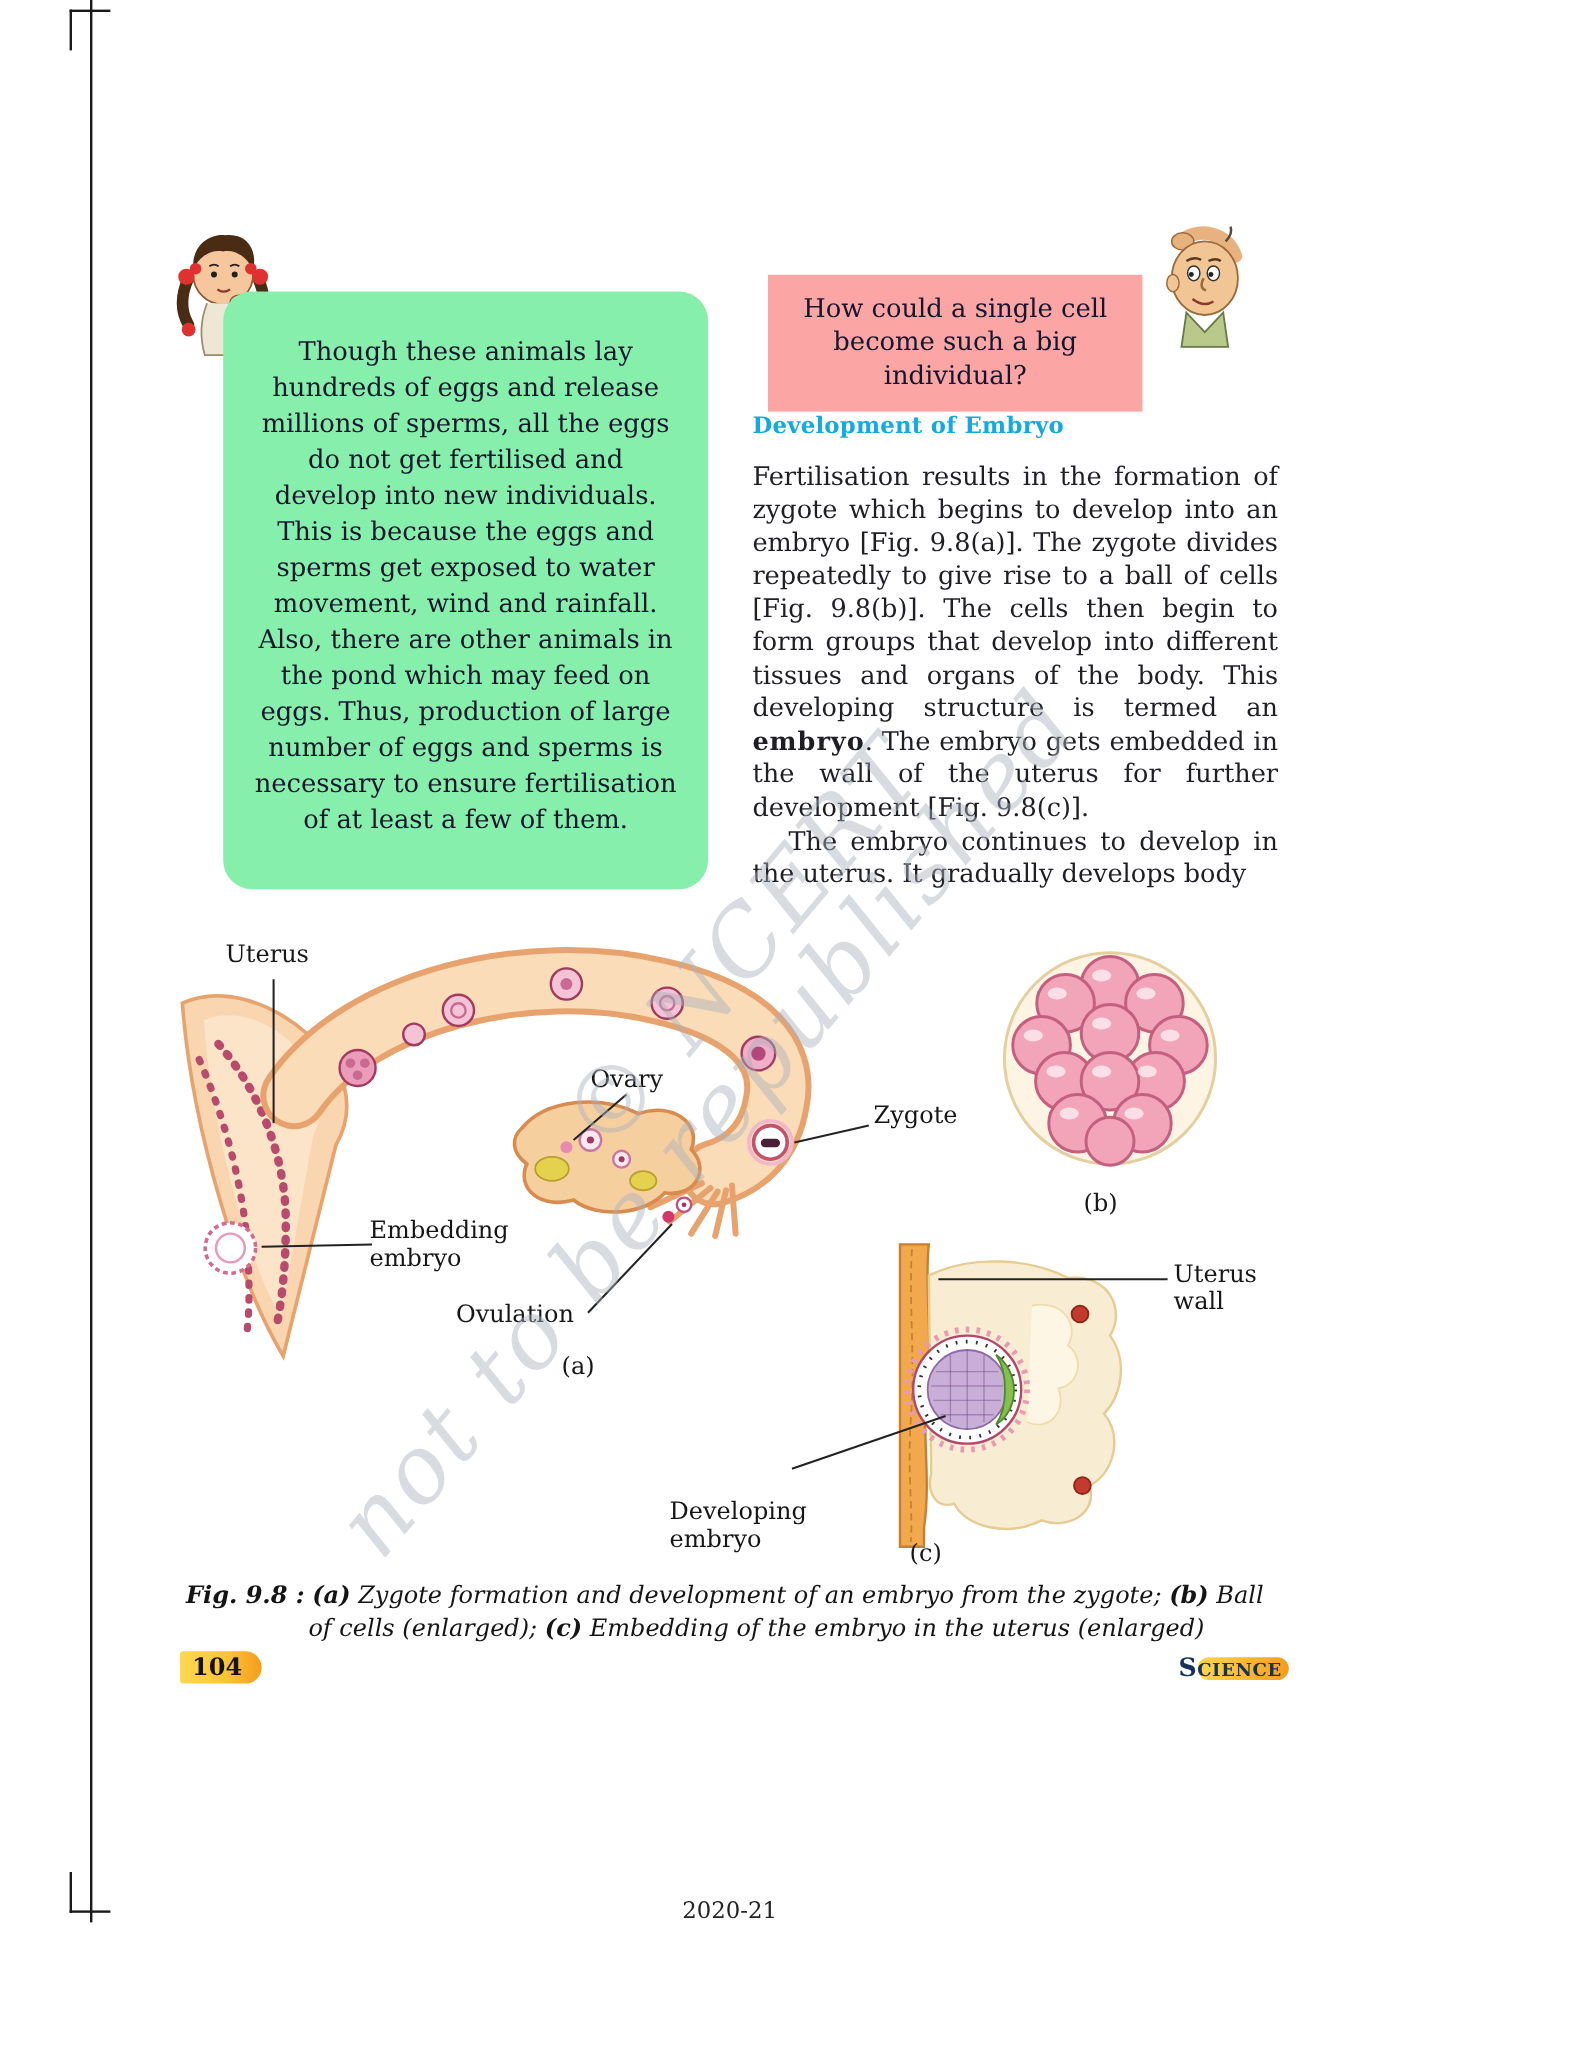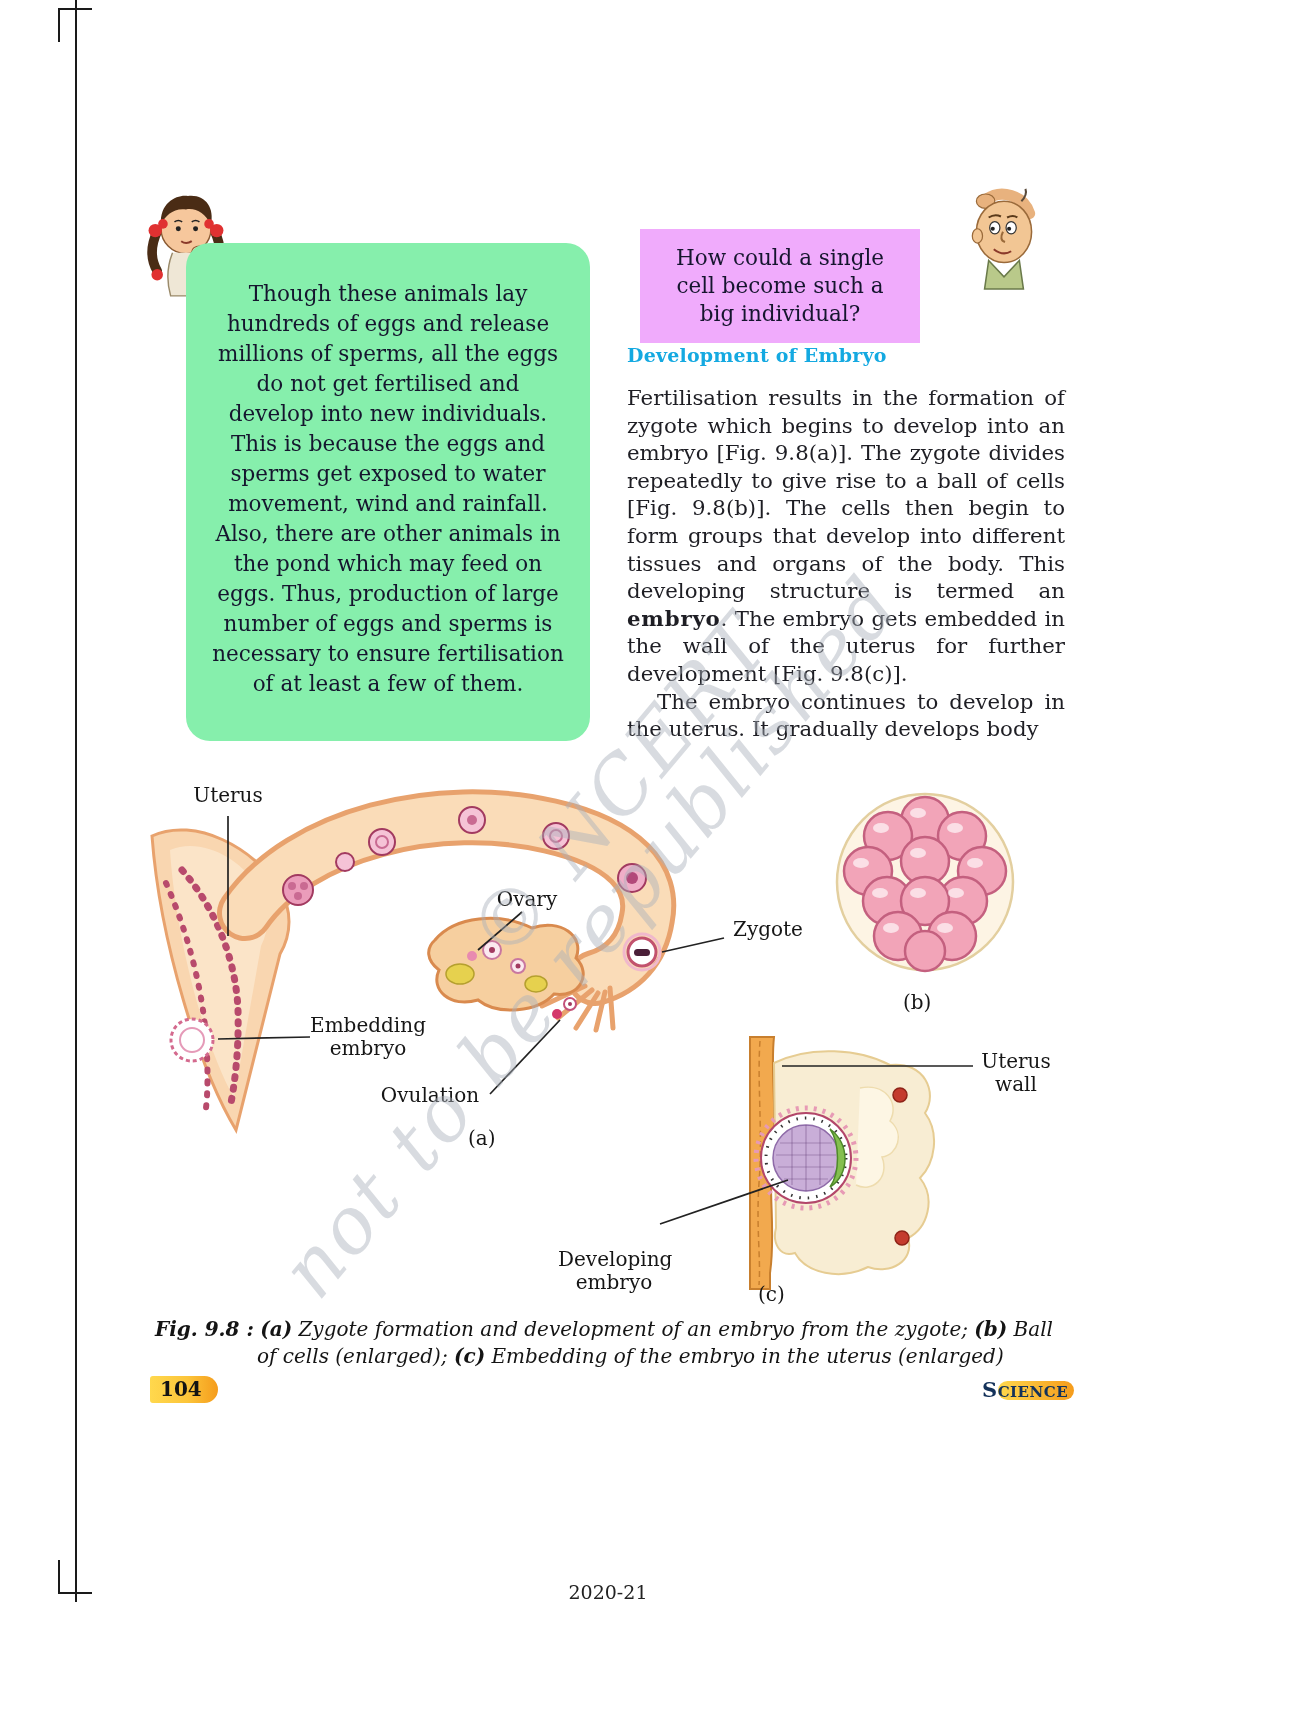--- a/index.html
+++ b/index.html
@@ -16,37 +16,37 @@
 
   
   .thought-box {
     left:186px; top:243px; width:404px; min-height:498px;
     background:#86efac; border-radius:24px; padding:36px 26px;
     font-size:21.5px; line-height:30px; text-align:center; color:#15152e;
   }
 
   
   .question-box {
-    left:640px; top:229px; width:280px; min-height:104px;
-    background:#f0abfc; padding:15px 24px;
+    left:640px; top:229px; width:312px; min-height:104px;
+    background:#fca5a5; padding:15px 24px;
     font-size:21.5px; line-height:28px; text-align:center; color:#15152e;
   }
 
   .section-heading {
     left:627px; top:344px; width:440px;
     font-size:19px; font-weight:700; color:#14a9e1; letter-spacing:.2px;
   }
   .body-col { left:627px; top:384px; width:438px; font-size:21.3px; line-height:27.6px; text-align:justify; }
   .body-col p + p { text-indent:30px; }
   .body-col strong { font-weight:700; letter-spacing:.8px; }
 
   
   .figure-wrap { left:140px; top:778px; width:960px; height:562px; }
   .figure-wrap svg { position:absolute; }
-  .fig-label { position:absolute; font-size:20px; line-height:23px; text-align:center; color:#161616; }
+  .fig-label { position:absolute; font-size:20px; line-height:23px; color:#161616; }
   .panel-label { position:absolute; font-size:20px; color:#161616; }
 
   .caption {
     left:155px; top:1316px; width:900px;
     font-size:20px; line-height:27px; font-style:italic; color:#141414;
     padding-left:102px; text-indent:-102px;
   }
   .caption .b { font-weight:700; }
 
   

